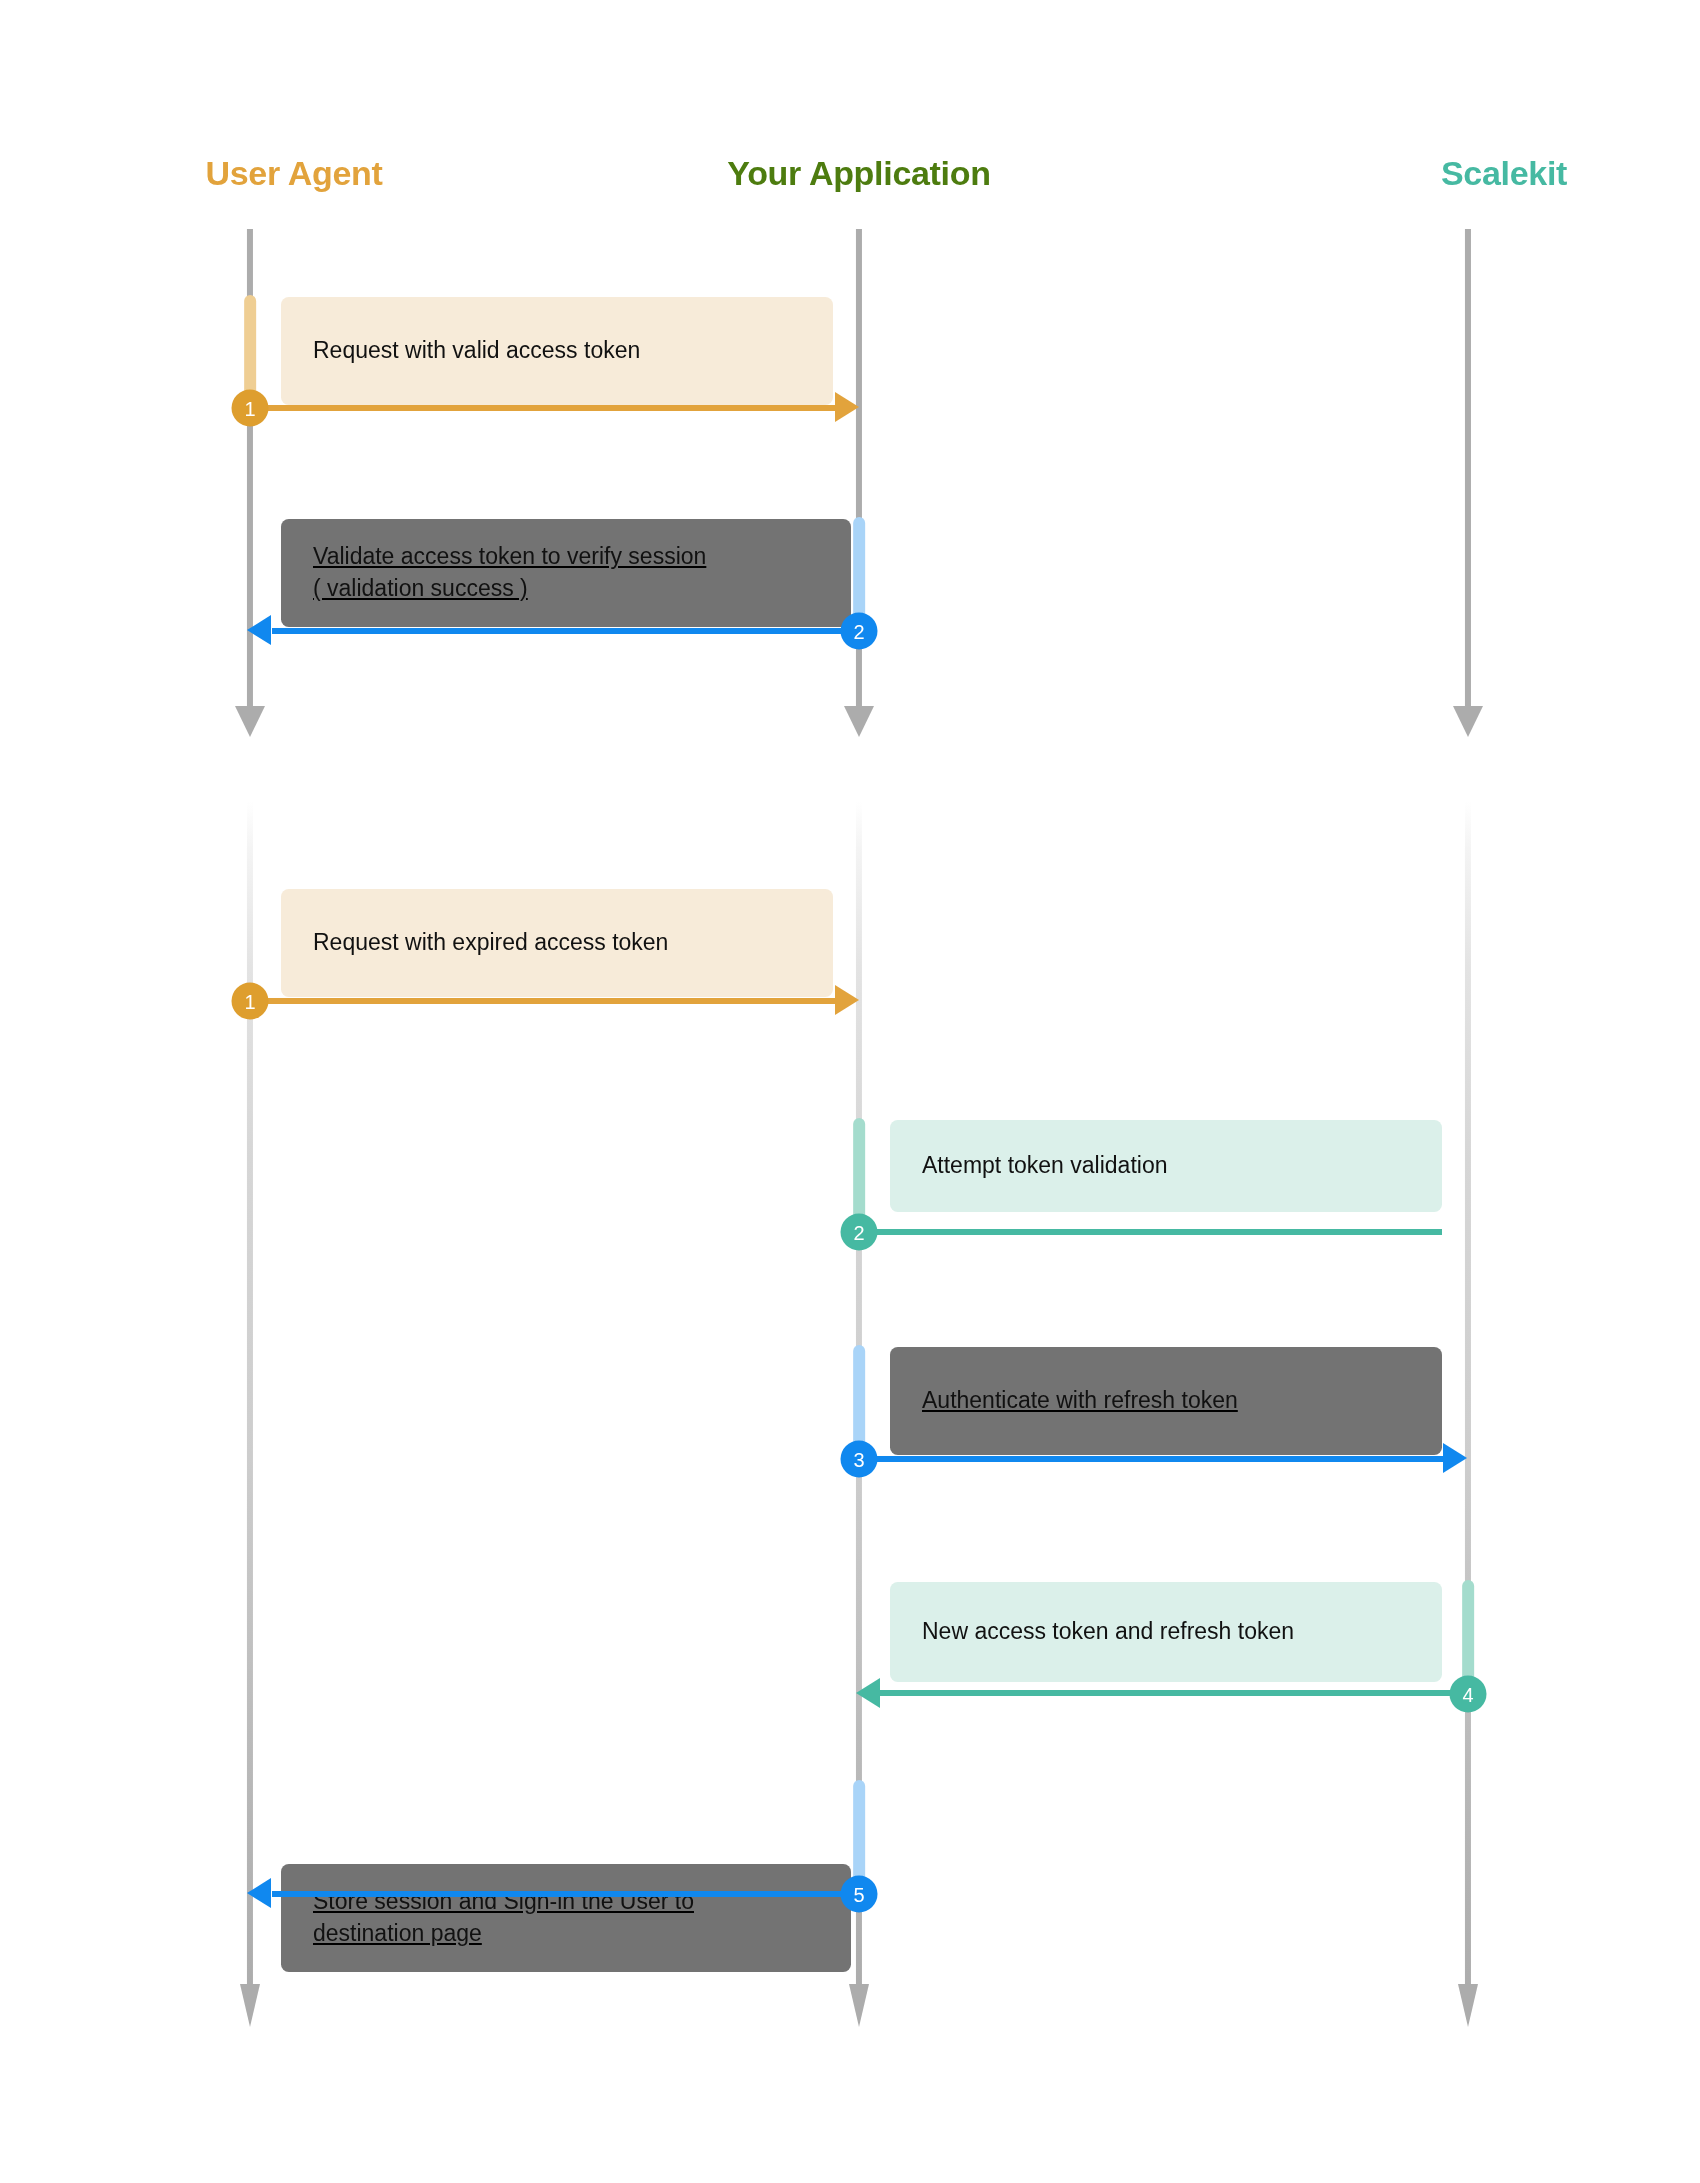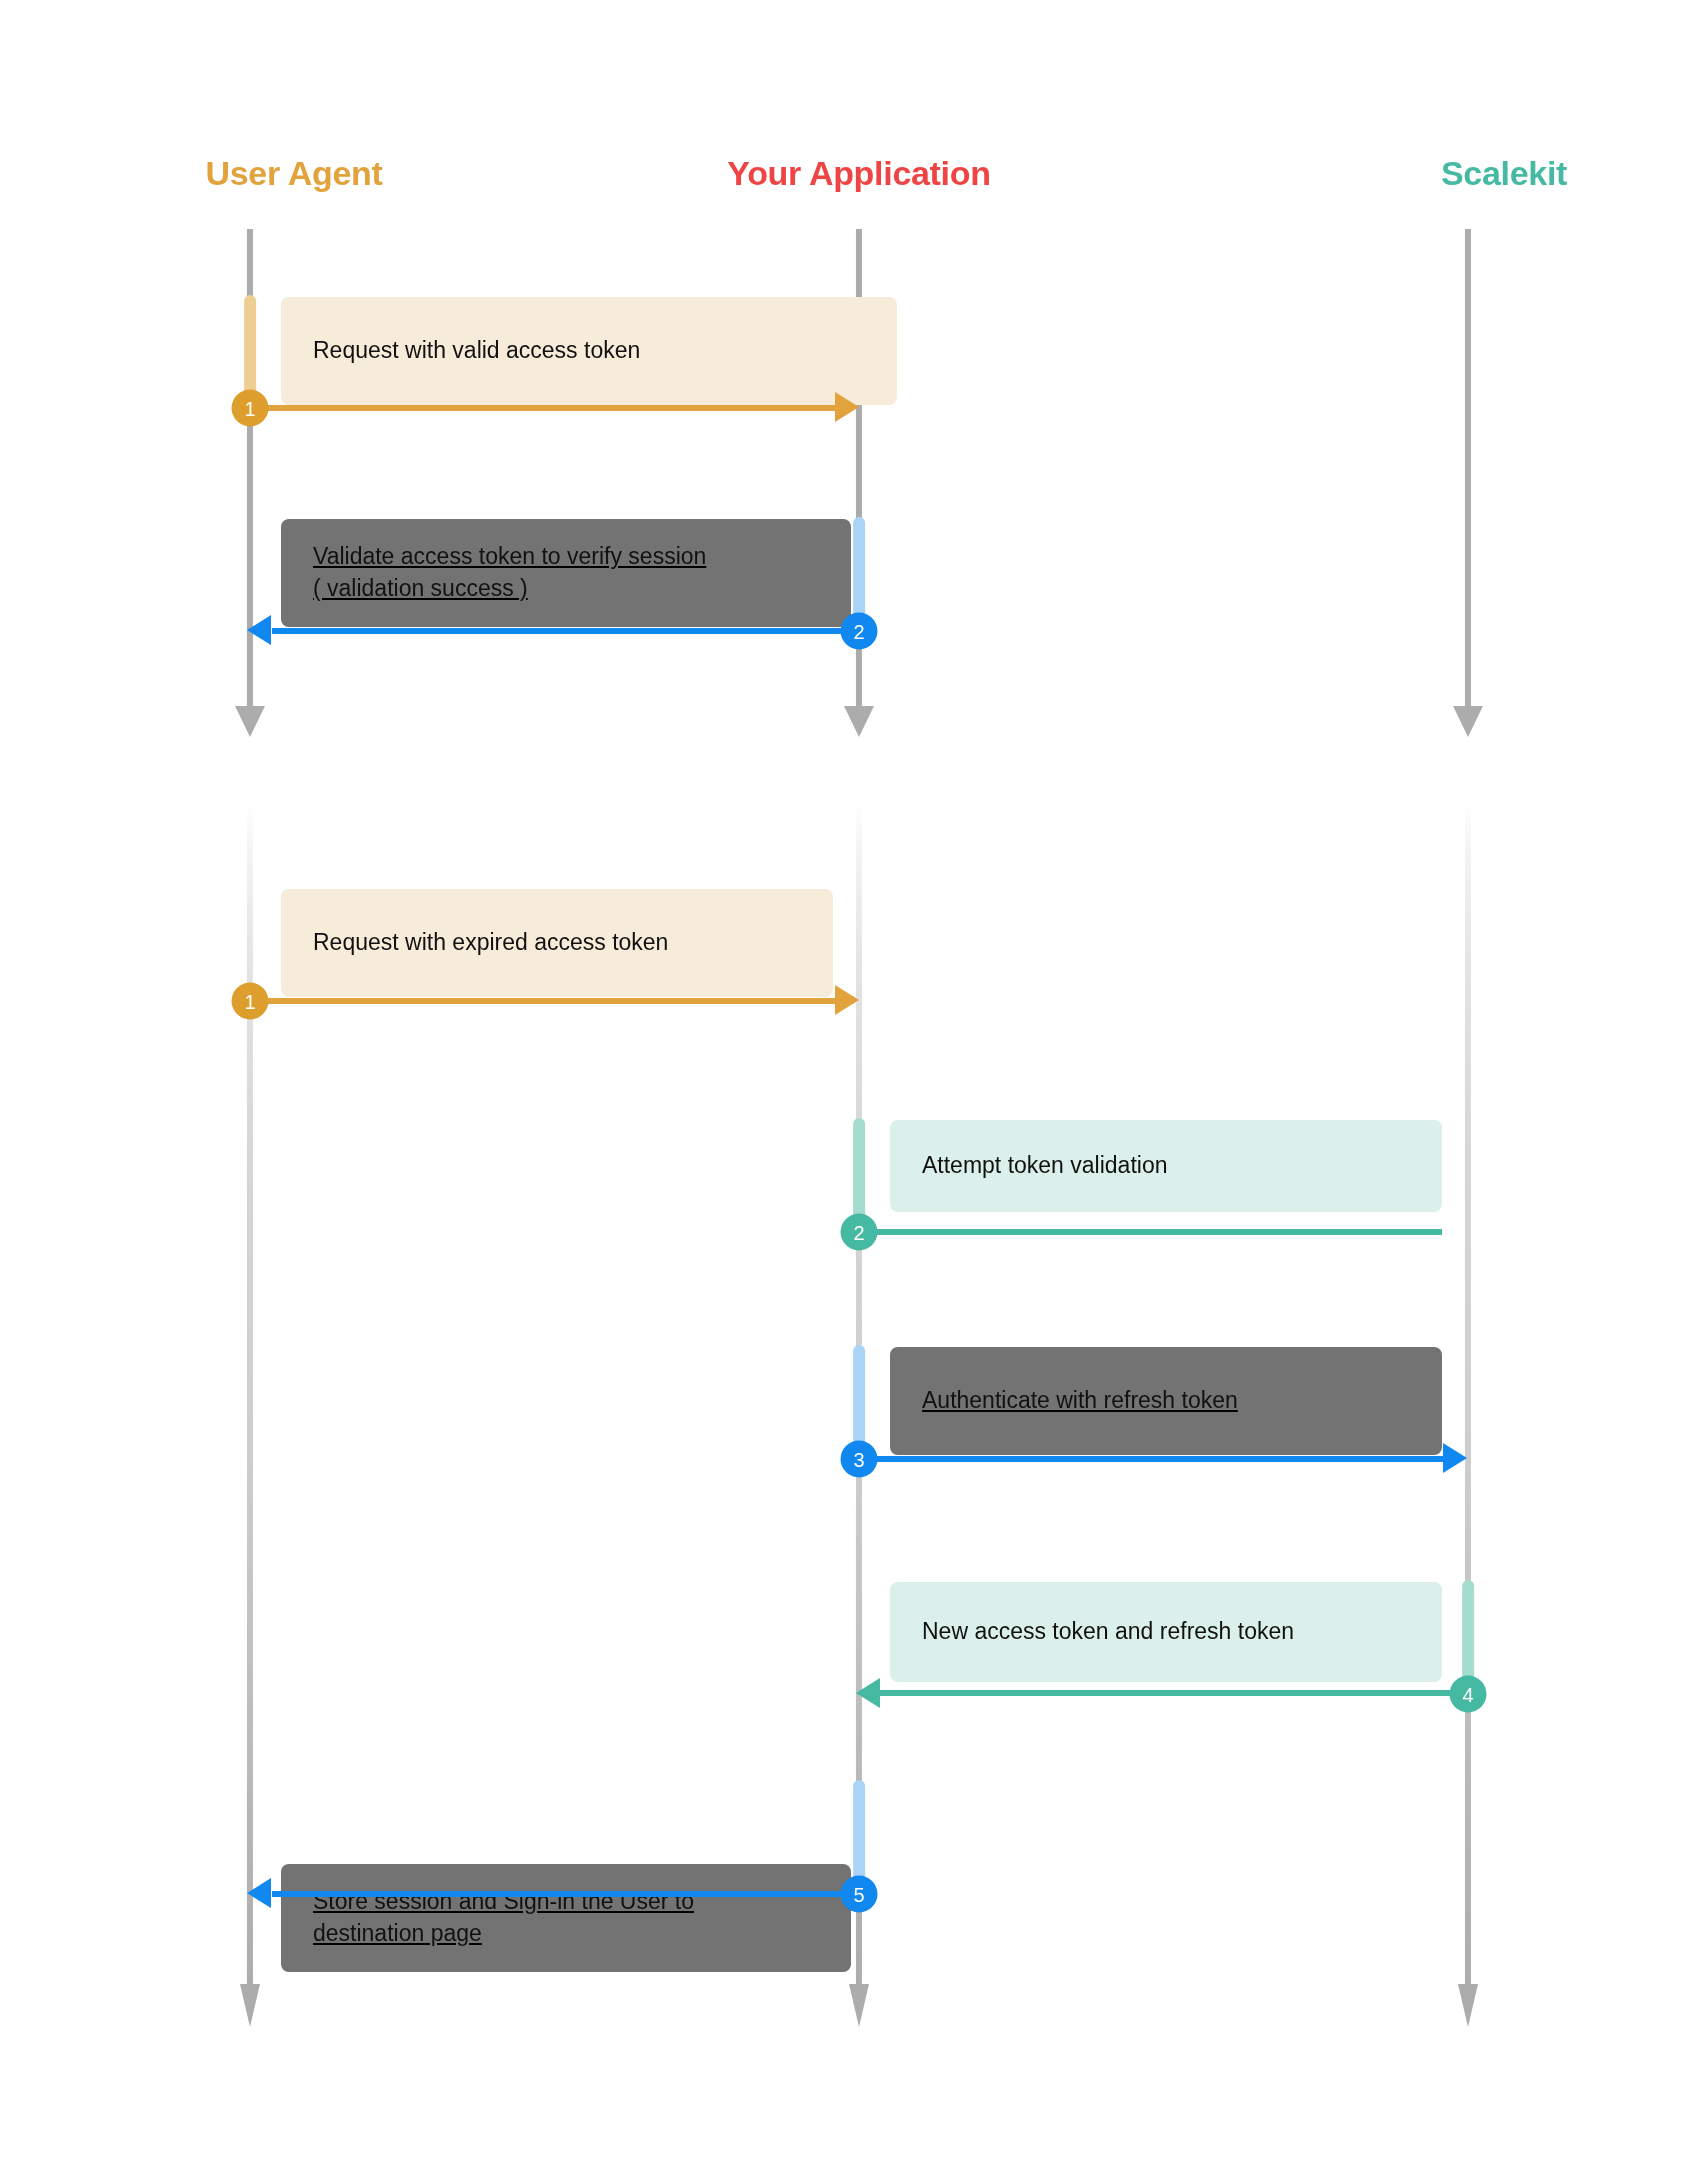--- a/index.html
+++ b/index.html
@@ -26,21 +26,21 @@
   .actor-header {
     position: absolute;
     font-size: 34px;
     font-weight: bold;
     letter-spacing: -0.3px;
     white-space: nowrap;
     transform: translateX(-50%);
     line-height: 1;
   }
   .actor-user     { color: #E2A33C; margin-left: 44px; }
-  .actor-app      { color: #ef4444; }
+  .actor-app      { color: #4d7c0f; }
   .actor-scalekit { color: #46B9A2; }
 
   
   .lifeline {
     position: absolute;
     width: 6.1px;
     transform: translateX(-50%);
     background: #ACACAC;
   }
   .lifeline.faded {
@@ -143,21 +143,21 @@
   <div class="lifeline-tip" style="left:250px; top:706px;"></div>
 
   <div class="lifeline" style="left:859px; top:229px; height:483px;"></div>
   <div class="lifeline-tip" style="left:859px; top:706px;"></div>
 
   <div class="lifeline" style="left:1468px; top:229px; height:483px;"></div>
   <div class="lifeline-tip" style="left:1468px; top:706px;"></div>
 
   <div class="activation act-orange" style="left:250px; top:295px; height:106px;"></div>
 
-  <div class="note note-orange" style="left:281px; top:297px; width:616px; height:108px;">
+  <div class="note note-orange" style="left:281px; top:297px; width:552px; height:108px;">
     <div class="note-text">Request with valid access token</div>
   </div>
 
   <div class="msg-line ml-orange" style="left:250px; top:405px; width:585px;"></div>
   <div class="arrowhead ah-right ah-orange" style="left:835px; top:392px;"></div>
   <div class="step-badge badge-orange" style="left:250px; top:408px;">1</div>
 
   <div class="activation act-blue" style="left:859px; top:517px; height:106px;"></div>
 
   <div class="note note-blue" style="left:281px; top:519px; width:570px; height:108px;">

